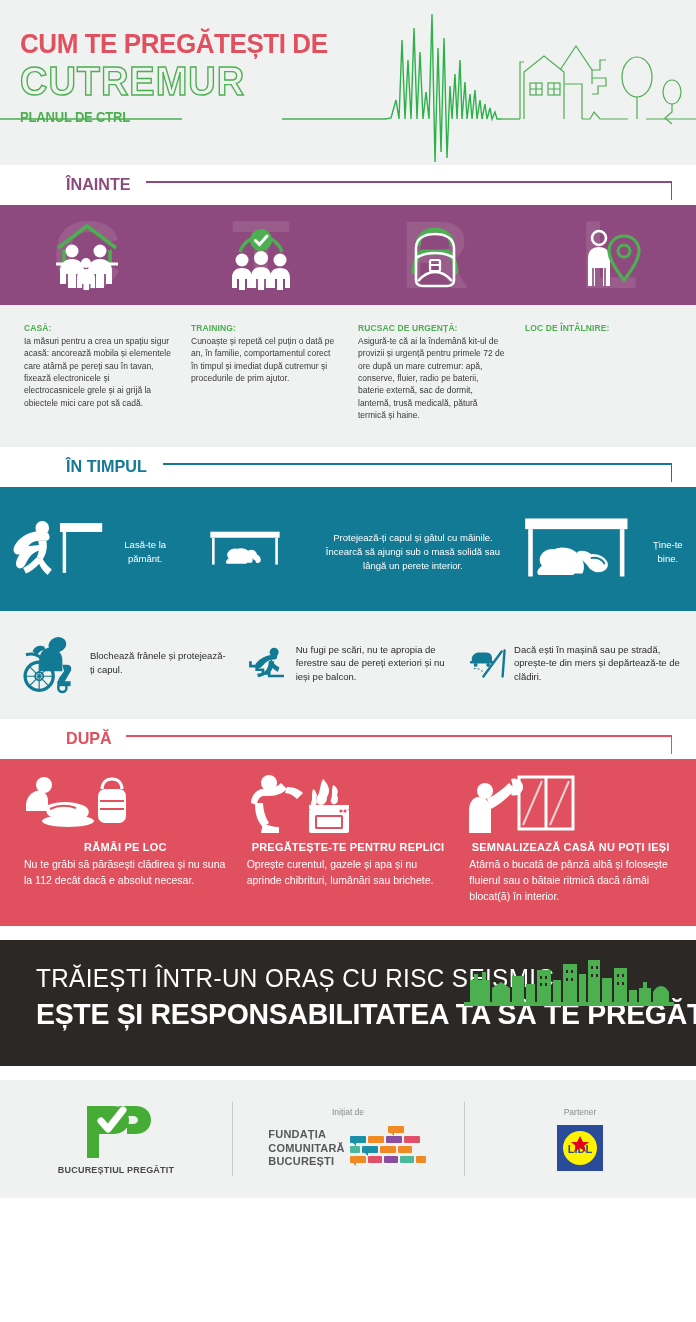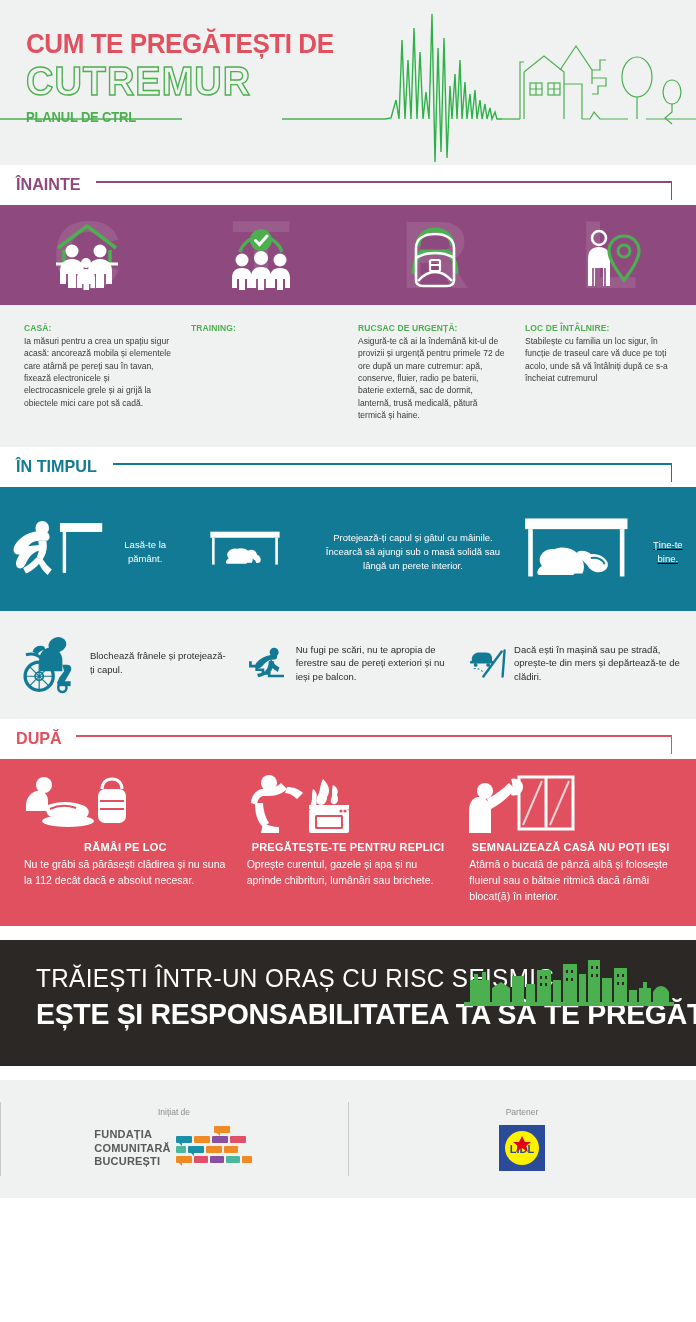--- a/index.html
+++ b/index.html
@@ -9,21 +9,21 @@
     background: #ffffff;
     overflow: hidden;
   }
   #page { position: relative; width: 696px; height: 1322px; background:#ffffff; }
 
   
   .header {
     position: relative; height: 165px; background: #f0f1f1;
     overflow: hidden;
   }
-  .header-texts { position: absolute; left: 26px; top: 30px; z-index: 3; }
+  .header-texts { position: absolute; left: 20px; top: 30px; z-index: 3; }
   .h-line1 {
     font-size: 28px; font-weight: bold; color: #e0505f;
     letter-spacing: -0.5px; line-height: 1.0;
     transform: scaleX(0.93); transform-origin: left center;
     white-space: nowrap;
   }
   .h-line2 {
     font-size: 40px; font-weight: bold; line-height: 1.05;
     color: transparent;
     -webkit-text-stroke: 1.4px #4caf50;
@@ -35,21 +35,21 @@
     font-size: 14px; font-weight: bold; color: #4caf50;
     letter-spacing: -0.2px; margin-top: 7px;
     transform: scaleX(0.93); transform-origin: left center;
     white-space: nowrap;
   }
   .header-art { position: absolute; left: 0; top: 0; width: 696px; height: 165px; z-index: 1; }
 
   
   .sec-head {
     position: relative; display: flex; align-items: center;
-    padding-left: 16px; height: 40px; background: #ffffff;
+    padding-left: 34px; height: 40px; background: #ffffff; margin-left: 32px;
   }
   .sec-head .ttl {
     font-size: 17px; font-weight: bold; letter-spacing: 0px;
     transform: scaleX(0.95); transform-origin: left center;
     white-space: nowrap;
   }
   .sec-head .rule {
     flex: 1; height: 26px; margin-left: 12px; margin-right: 24px;
     position: relative;
   }
@@ -94,21 +94,21 @@
   .before-texts .body {
     font-size: 8.5px; color: #3a3a3a; line-height: 1.45;
   }
 
   
   .during-top { background: #127a95; padding: 14px 0 14px 0; }
   .during-top .row { display: flex; align-items: flex-end; }
   .during-top .cell { display: flex; flex-direction: row; align-items: center; }
   .during-top .c1 { width: 180px; justify-content: center; }
   .during-top .c2 { width: 336px; }
-  .during-top .c3 { width: 180px; text-decoration: underline; }
+  .during-top .c3 { width: 180px; }
   .during-top .cap {
     color: #ffffff; font-size: 9.5px; line-height: 1.5; text-align: center;
     margin-top: 6px; padding: 0 8px;
   }
   .during-bottom {
     display: flex; background: #f0f1f1; padding: 14px 10px 18px 10px;
   }
   .during-bottom .tip {
     flex: 1; display: flex; align-items: center; gap: 6px; padding: 0 6px;
   }
@@ -283,28 +283,28 @@
     </div>
   </div>
 
   <div class="before-texts">
     <div class="col">
       <div class="lbl">CASĂ:</div>
       <div class="body">Ia măsuri pentru a crea un spațiu sigur acasă: ancorează mobila și elementele care atârnă pe pereți sau în tavan, fixează electronicele și electrocasnicele grele și ai grijă la obiectele mici care pot să cadă.</div>
     </div>
     <div class="col">
       <div class="lbl">TRAINING:</div>
+      <div class="body">Cunoaște și repetă cel puțin o dată pe an, în familie, comportamentul corect în timpul și imediat după cutremur și procedurile de prim ajutor.</div>
     </div>
     <div class="col">
       <div class="lbl">RUCSAC DE URGENȚĂ:</div>
       <div class="body">Asigură-te că ai la îndemână kit-ul de provizii și urgență pentru primele 72 de ore după un mare cutremur: apă, conserve, fluier, radio pe baterii, baterie externă, sac de dormit, lanternă, trusă medicală, pătură termică și haine.</div>
     </div>
     <div class="col">
       <div class="lbl">LOC DE ÎNTÂLNIRE:</div>
-      <div class="body">Stabilește cu familia un loc sigur, în funcție de traseul care vă duce pe toți acolo, unde să vă întâlniți după ce s-a încheiat cutremurul</div>
     </div>
   </div>
 
   <div class="sec-head sec-during">
     <div class="ttl">ÎN TIMPUL</div>
     <div class="rule"></div>
   </div>
 
   <div class="during-top">
     <div class="row">
@@ -518,20 +518,30 @@
           <rect x="158" y="16" width="2" height="3"></rect>
         <rect x="153" y="24" width="2" height="3"></rect>
           <rect x="158" y="24" width="2" height="3"></rect>
       </g>
     </svg>
   </div>
 
   <div class="footer-gap"></div>
   <div class="footer">
     <div class="fcol">
+      <svg width="74" height="56" viewBox="0 0 74 56">
+        <g fill="#45ad35">
+          <path d="M8 2 L34 2 C44 2 50 8 50 16 C50 24 44 30 34 30 L20 30 L20 54 L8 54 Z"></path>
+          <path d="M40 2 L56 2 C66 2 72 8 72 16 C72 24 66 30 56 30 L48 30 L48 20 L54 20 C57 20 59 18 59 16 C59 14 57 12 54 12 L40 12 Z"></path>
+        </g>
+        <path d="M22 17 L29 25 L44 6" stroke="#ffffff" stroke-width="7" fill="none" stroke-linecap="round" stroke-linejoin="round"></path>
+      </svg>
+      <div class="bp-caption">BUCUREȘTIUL PREGĂTIT</div>
+    </div>
+    <div class="fcol">
       <div class="divider"></div>
       <div class="kicker">Inițiat de</div>
       <div class="fcb">
         <div class="fcb-words">
           <div>FUNDAȚIA</div>
           <div>COMUNITARĂ</div>
           <div>BUCUREȘTI</div>
         </div>
         <svg width="86" height="46" viewBox="0 0 86 46">
           <g>

